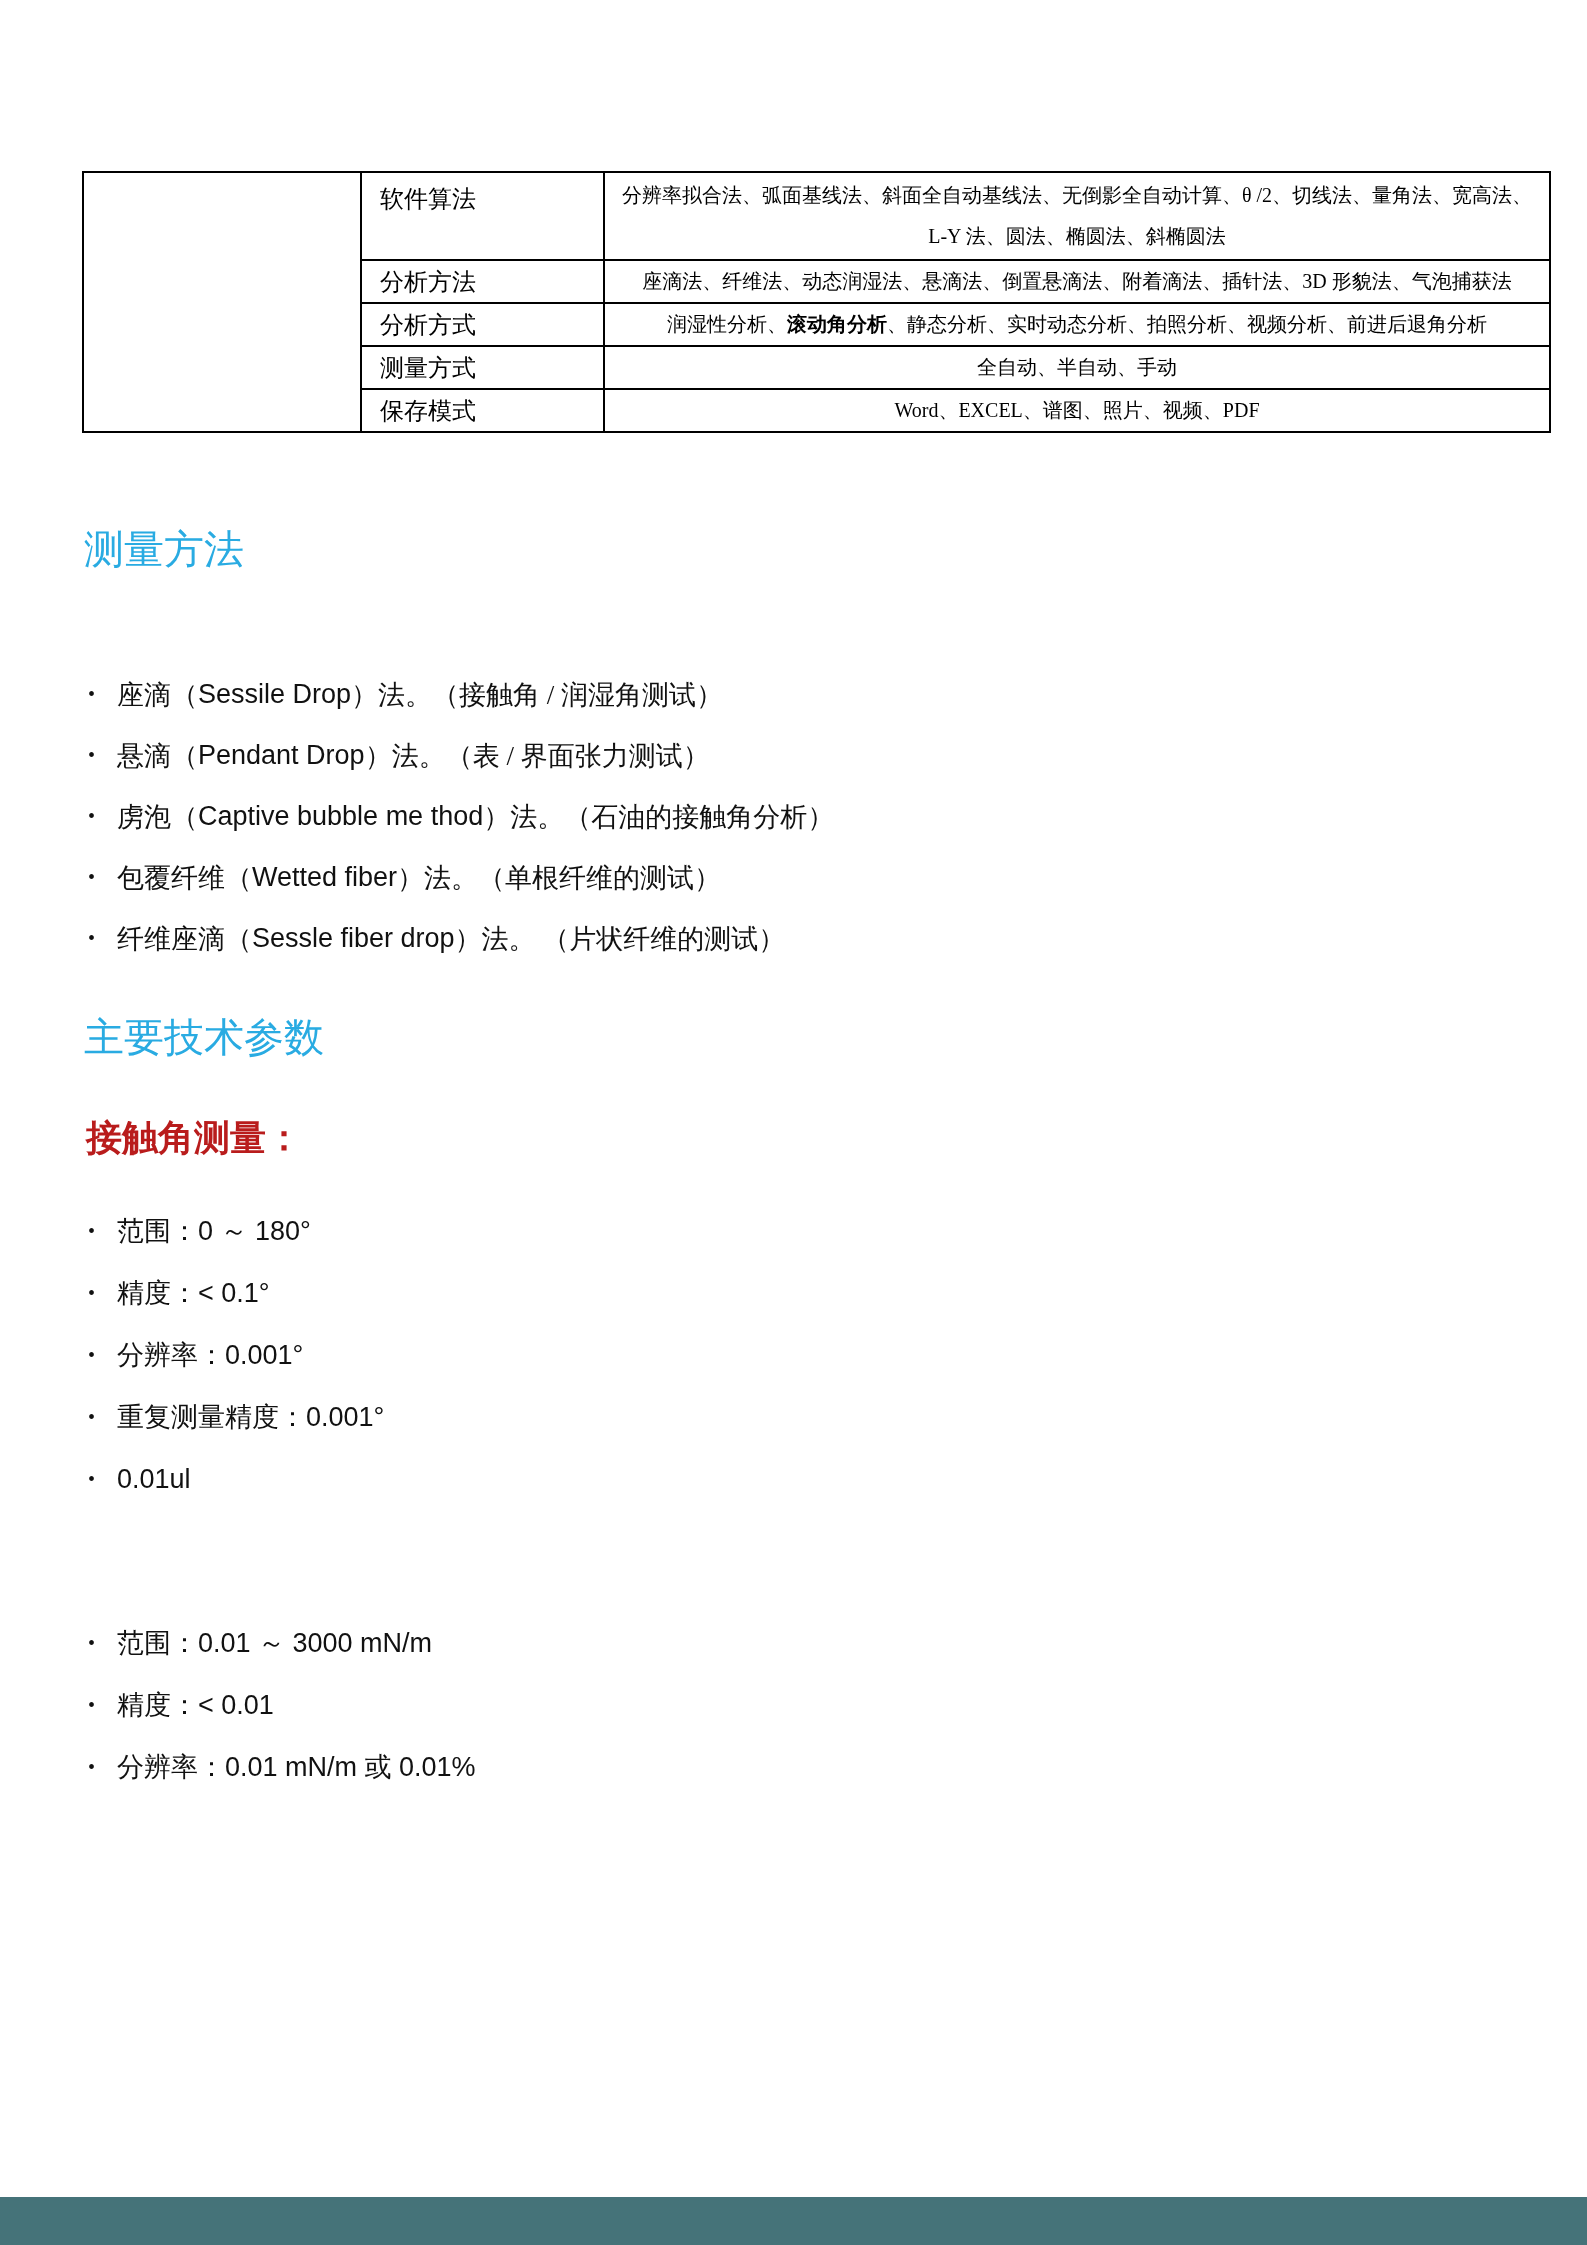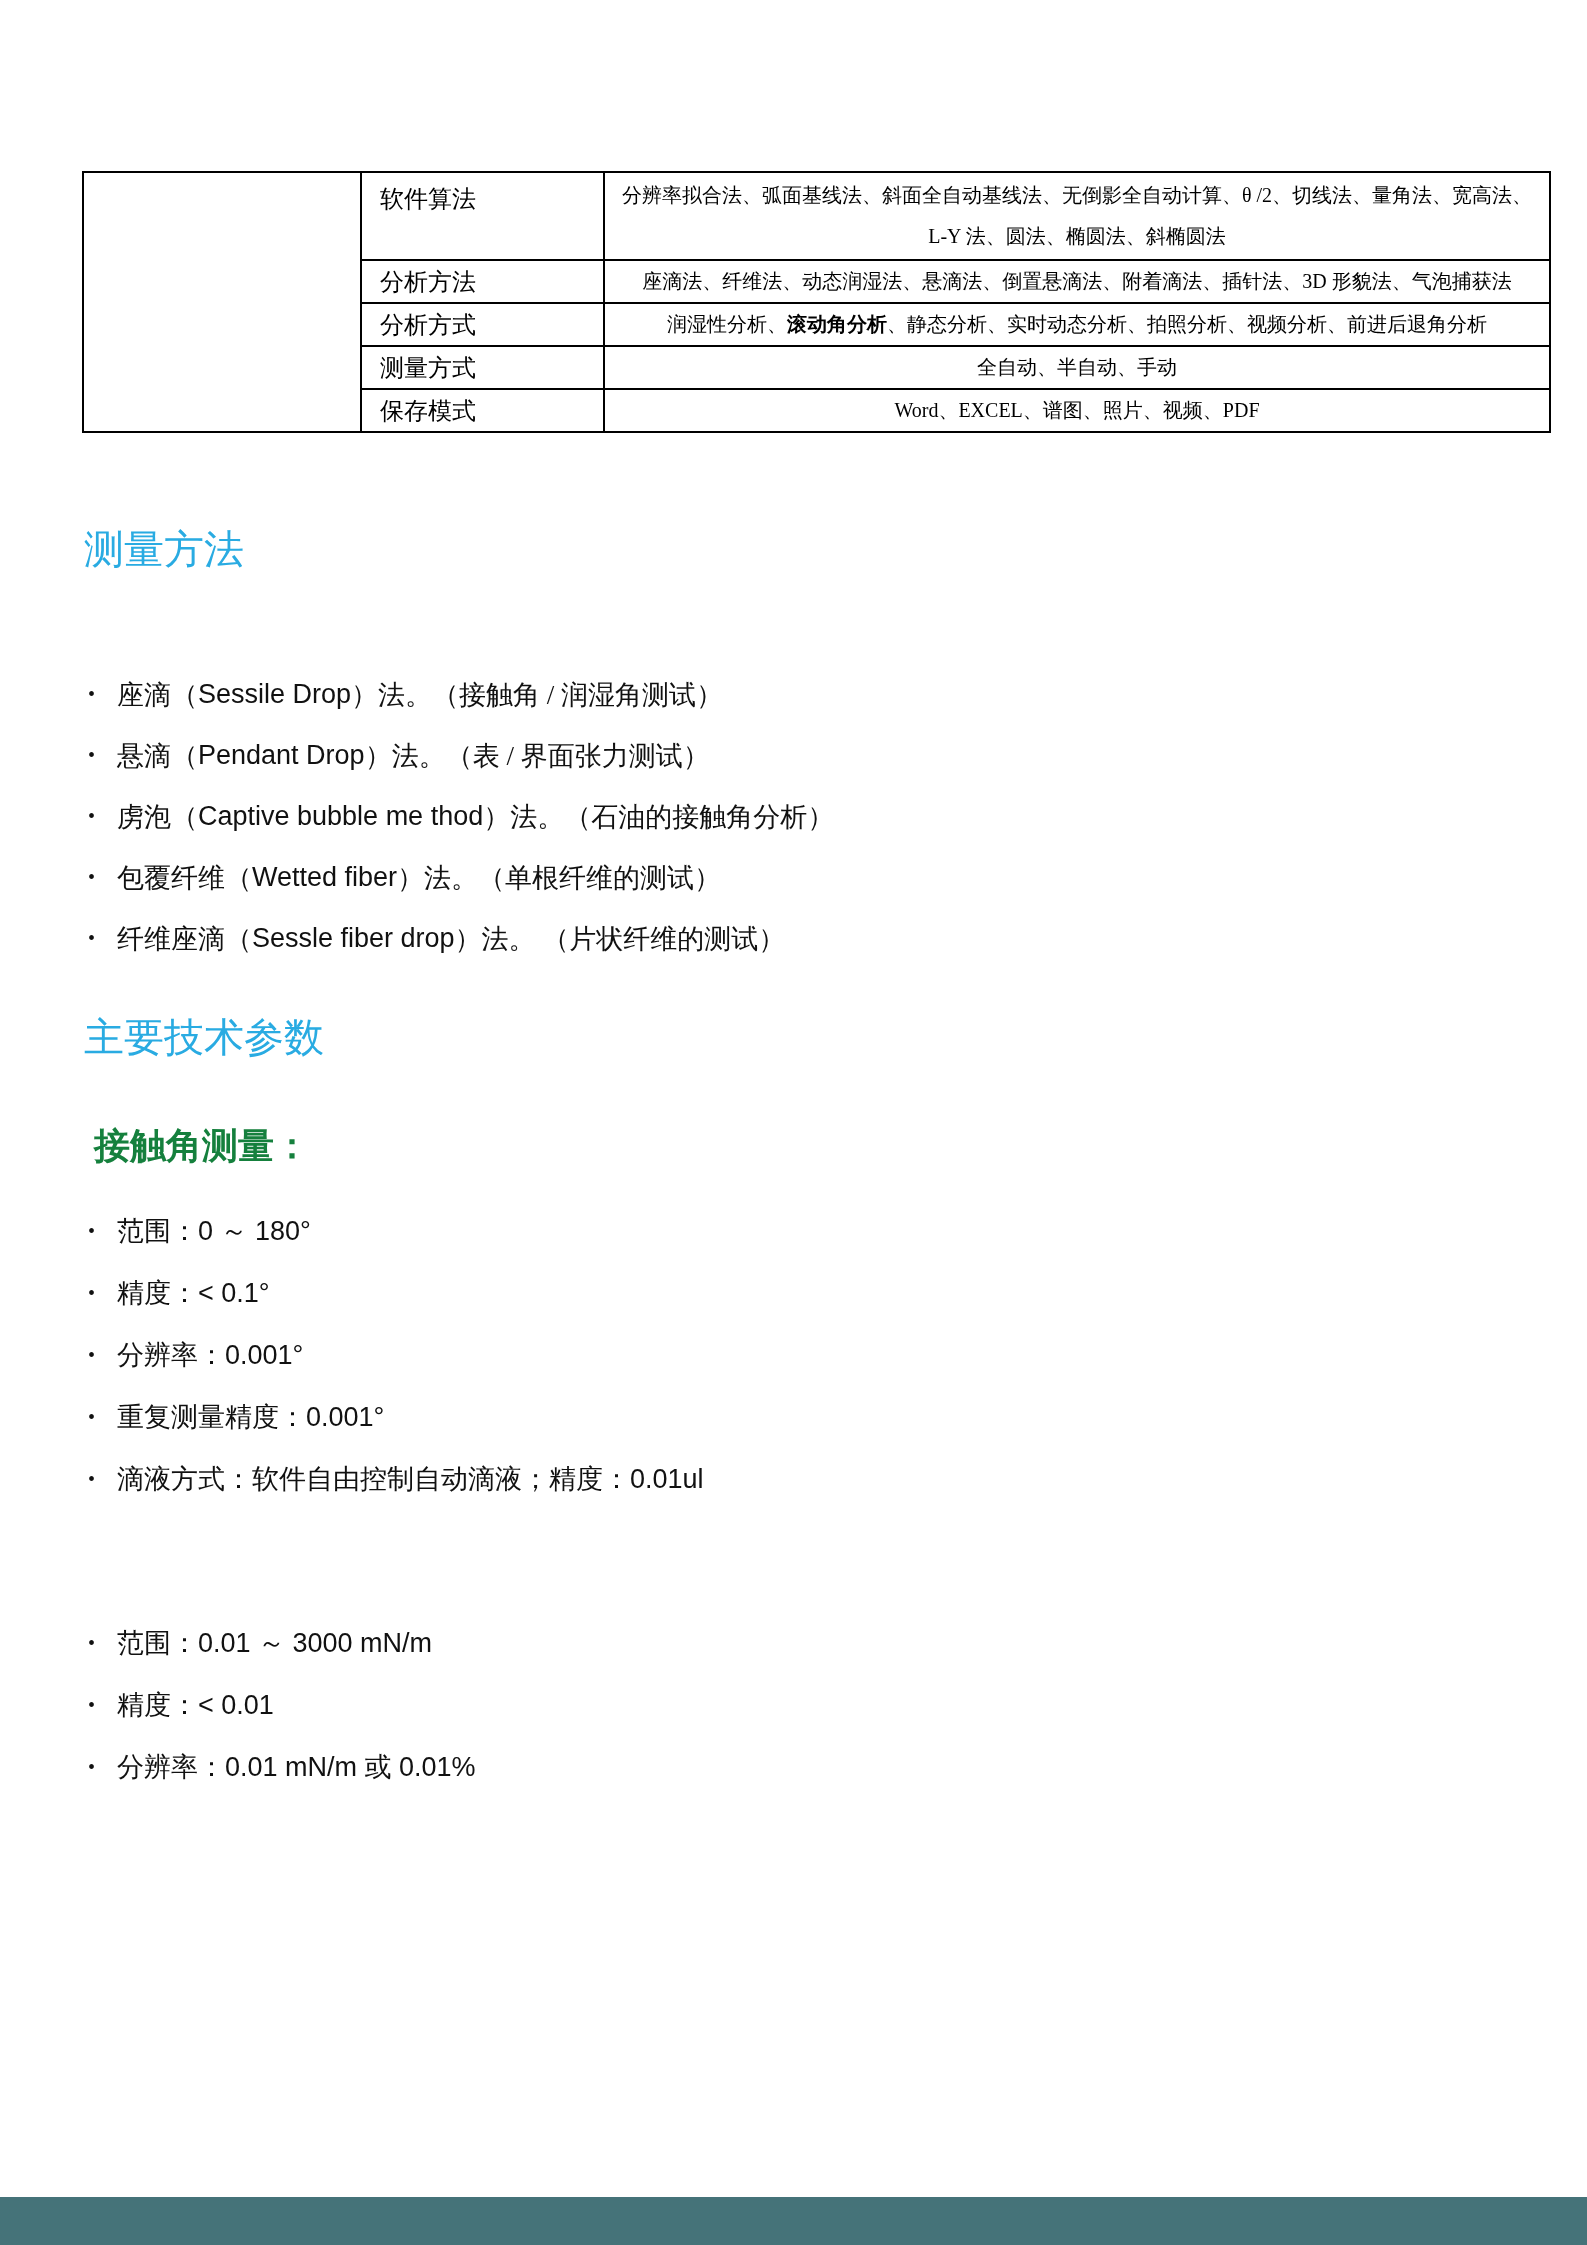--- a/index.html
+++ b/index.html
@@ -53,24 +53,24 @@
     font-size:40px;
     font-weight:400;
     color:#29ABE2;
     line-height:1.1;
   }
   #h-methods{top:528px;}
   #h-params{top:1016px;}
   .black-h{
     position:absolute;
     left:86px;
-    margin:8px;
+    margin:0;
     font-size:36px;
     font-weight:bold;
-    color:#15803d;
+    color:#b91c1c;
     line-height:1.15;
     text-align:center;
   }
   #h-contact{top:1118px;}
   #h-surface{top:1532px;}
 
   
   ul.bullets{
     position:absolute;
     left:88px;
@@ -172,21 +172,21 @@
     <li>
       <span class="dot">•</span><span class="zh">精度：</span><span class="en">&lt; 0.1°</span>
     </li>
     <li>
       <span class="dot">•</span><span class="zh">分辨率：</span><span class="en">0.001°</span>
     </li>
     <li>
       <span class="dot">•</span><span class="zh">重复测量精度：</span><span class="en">0.001°</span>
     </li>
     <li>
-      <span class="dot">•</span><span class="zh">滴液方式：软件自由控制自动滴液；精度：</span><span class="en">0.01ul</span>
+      <span class="dot">•</span><span class="en">0.01ul</span>
     </li>
   </ul>
 
 
   <ul class="bullets" id="surface-list">
     <li>
       <span class="dot">•</span><span class="zh">范围：</span><span class="en">0.01 ～ 3000 mN/m</span>
     </li>
     <li>
       <span class="dot">•</span><span class="zh">精度：</span><span class="en">&lt; 0.01</span>

